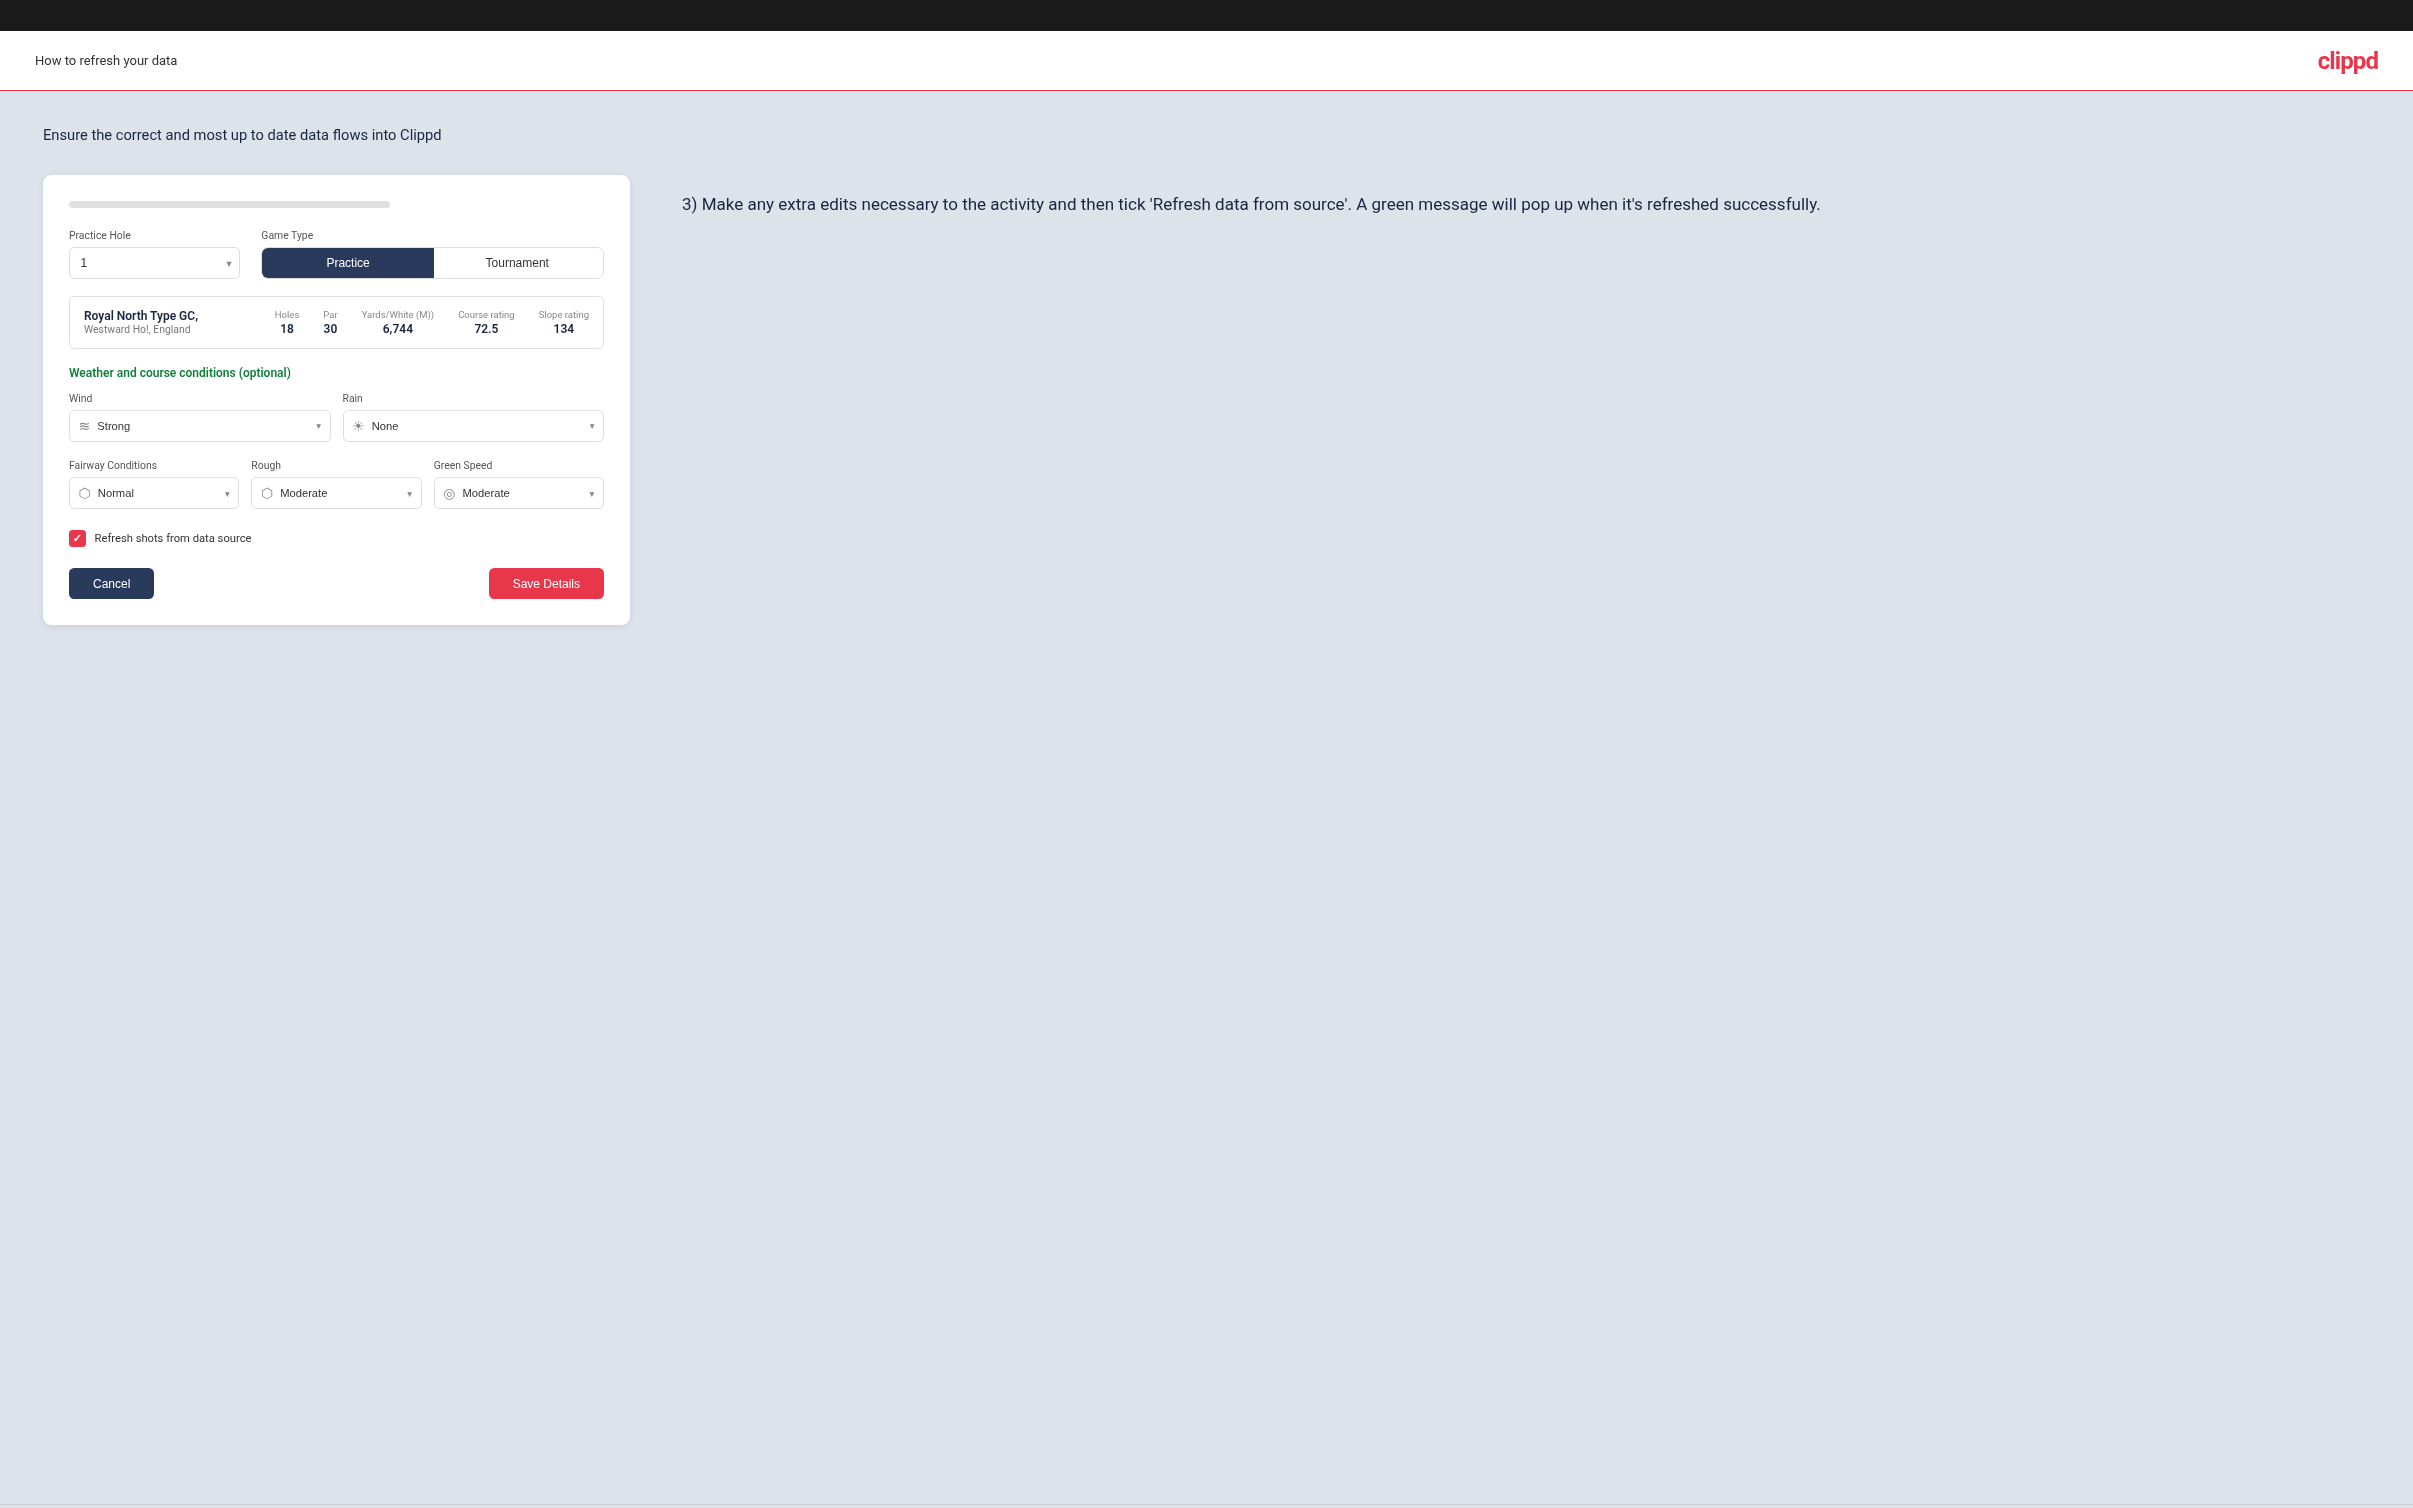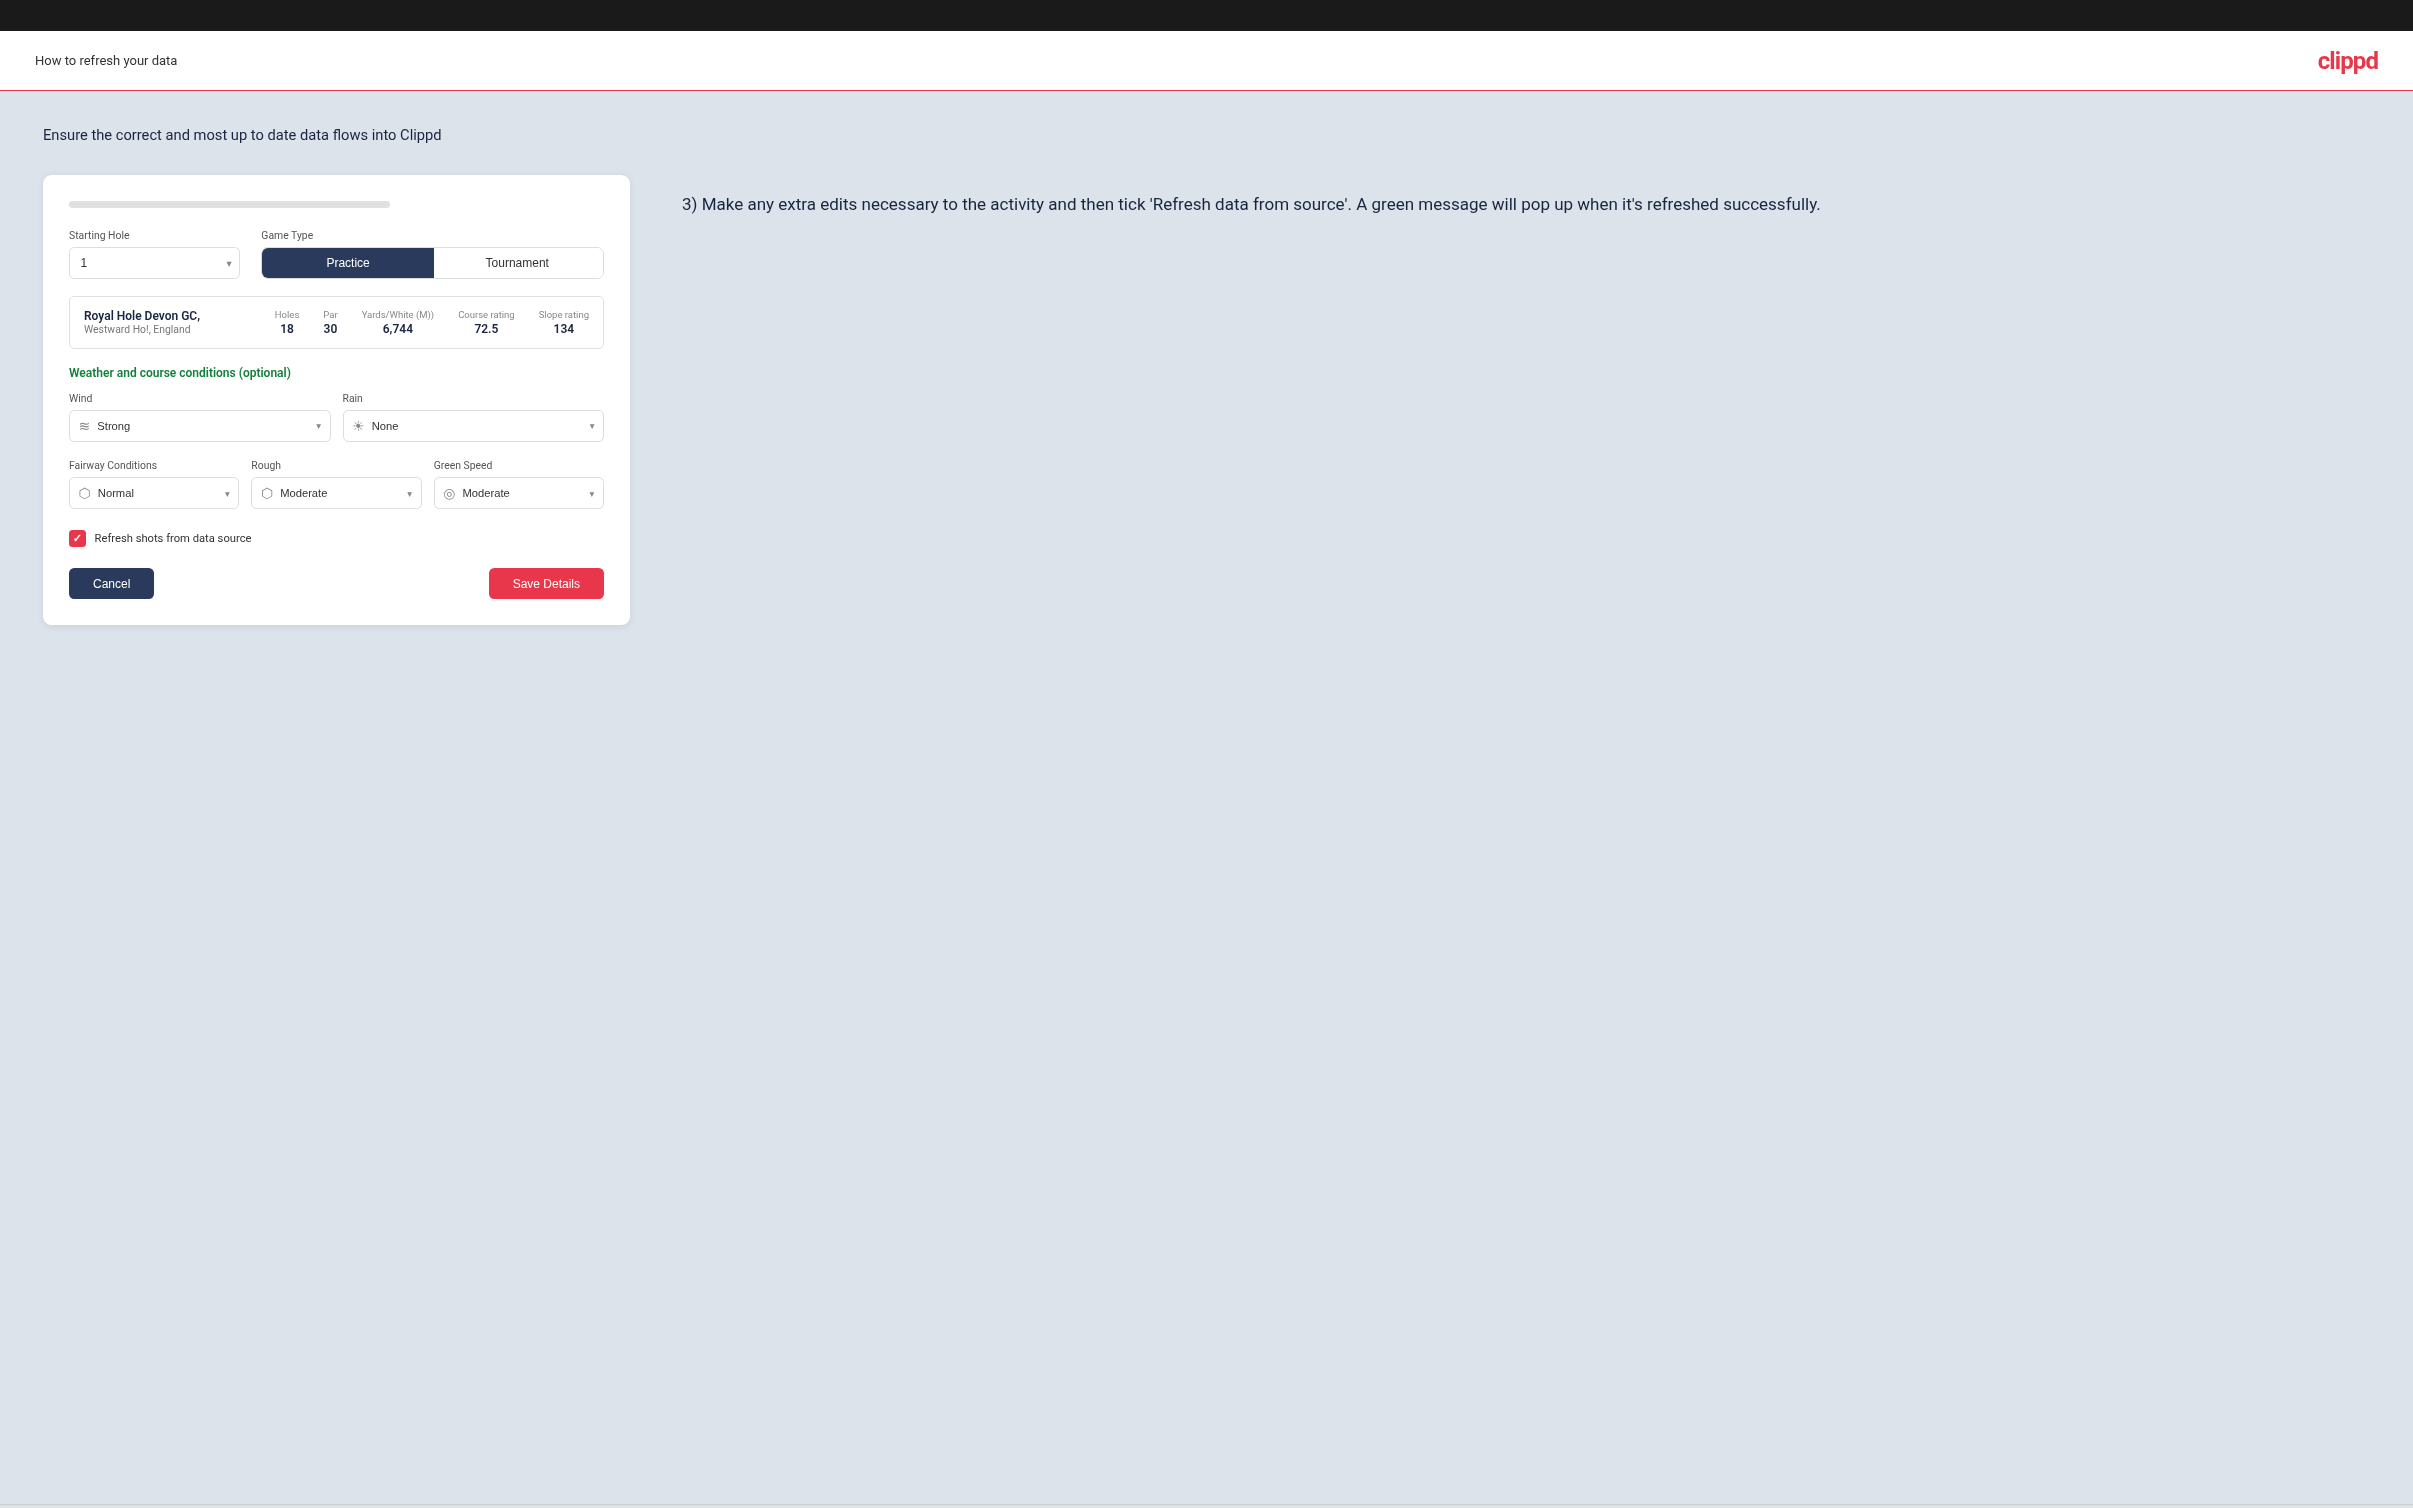--- a/index.html
+++ b/index.html
@@ -292,40 +292,40 @@
   <p class="page-subtitle">Ensure the correct and most up to date data flows into Clippd</p>
 
   <div class="content-area">
 
     <div class="form-panel">
 
       <div class="top-placeholder"></div>
 
       <div class="form-row">
         <div class="form-group">
-          <label class="form-label">Starting Hole</label>
+          <label class="form-label">Practice Hole</label>
           <div class="select-wrapper">
             <select class="select-field">
               <option>1</option>
             </select>
             <span class="select-arrow">▾</span>
           </div>
         </div>
         <div class="form-group" style="flex:2">
           <label class="form-label">Game Type</label>
           <div class="game-type-buttons">
             <button class="game-type-btn active">Practice</button>
             <button class="game-type-btn inactive">Tournament</button>
           </div>
         </div>
       </div>
 
       <div class="course-card">
         <div class="course-info">
-          <div class="course-name">Royal Hole Devon GC,</div>
+          <div class="course-name">Royal North Type GC,</div>
           <div class="course-location">Westward Ho!, England</div>
         </div>
         <div class="course-stats">
           <div class="stat-item">
             <span class="stat-label">Holes</span>
             <span class="stat-value">18</span>
           </div>
           <div class="stat-item">
             <span class="stat-label">Par</span>
             <span class="stat-value">30</span>

